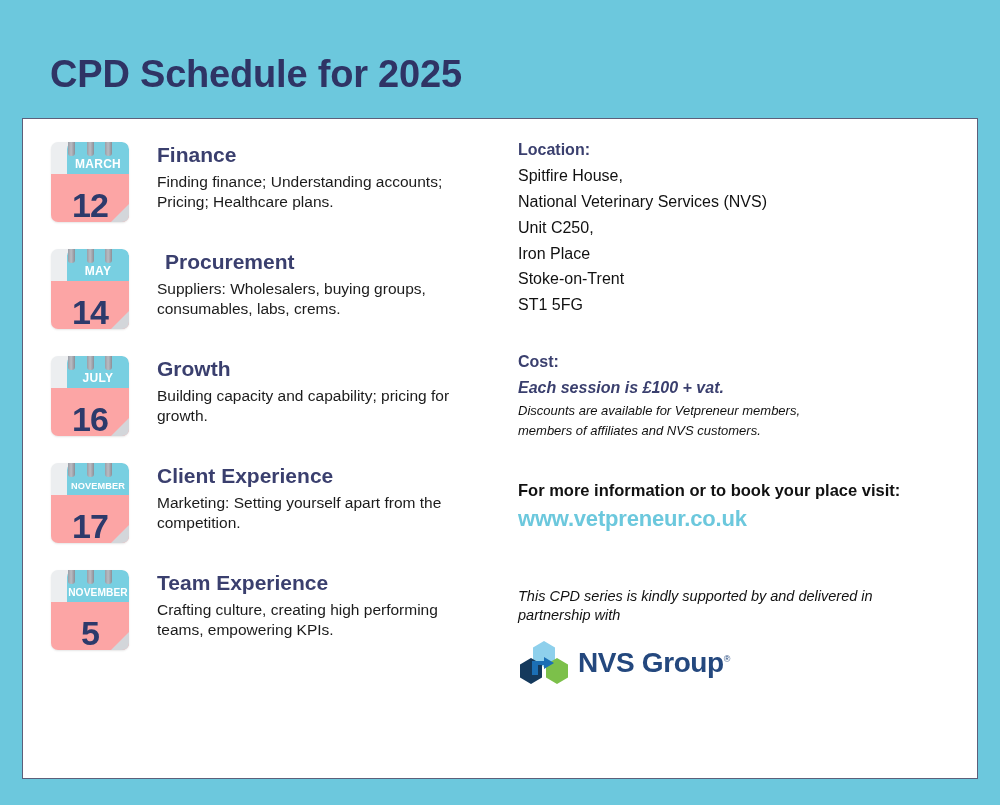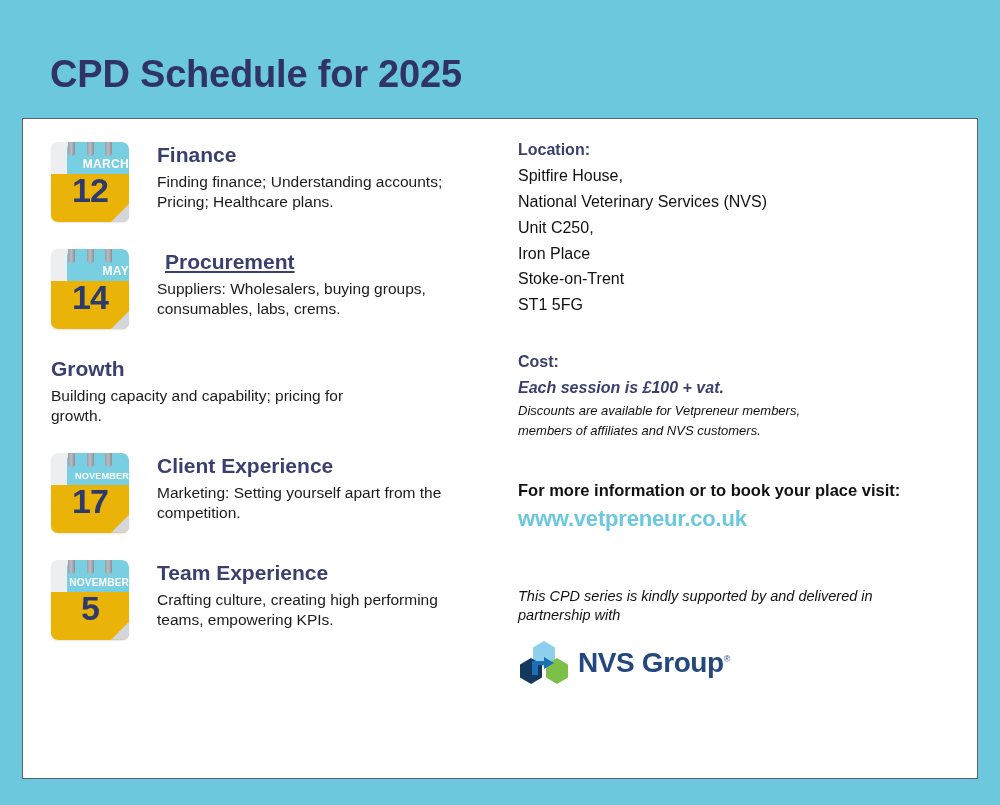--- a/index.html
+++ b/index.html
@@ -68,21 +68,21 @@
     color: #3a3f6e;
     line-height: 1.15;
     margin-bottom: 5px;
   }
   .session-desc {
     font-size: 15.5px;
     color: #1b1b1b;
     line-height: 1.28;
     max-width: 300px;
   }
-  .indent-1 { margin-left: 8px; text-decoration: underline; }
+  .indent-1 { margin-left: 8px; }
 
   
   .cal-wrap {
     width: 90px;
     min-width: 90px;
     margin-right: 16px;
     position: relative;
     padding-top: 9px;
   }
   .cal {
@@ -95,40 +95,40 @@
     overflow: hidden;
   }
   .cal-head {
     position: absolute;
     left: 16px; top: 0; right: 0;
     height: 32px;
     background: #78cfe1;
     border-radius: 7px 7px 0 0;
     display: flex;
     align-items: flex-end;
-    justify-content: flex-end;
+    justify-content: center;
     padding-bottom: 4px;
     box-sizing: border-box;
   }
   .cal-month {
     color: #ffffff;
     font-weight: bold;
     font-size: 12px;
     letter-spacing: 0.3px;
     line-height: 1;
     white-space: nowrap;
   }
   .cal-month.small { font-size: 9.2px; letter-spacing: 0.1px; }
   .cal-month.mid   { font-size: 10.2px; letter-spacing: 0.1px; }
   .cal-body {
     position: absolute;
     left: 0; right: 0; top: 32px; bottom: 0;
-    background: #eab308;
+    background: #fca5a5;
     display: flex;
-    align-items: flex-start;
+    align-items: flex-end;
     justify-content: center;
   }
   .cal-day {
     color: #2d3a6b;
     font-weight: bold;
     font-size: 34px;
     line-height: 1;
     letter-spacing: -1px;
     margin-top: -1px;
   }
@@ -279,20 +279,36 @@
           <div class="cal-fold"></div>
         </div>
       </div>
       <div class="session-text">
         <div class="session-title indent-1">Procurement</div>
         <div class="session-desc">Suppliers: Wholesalers, buying groups, consumables, labs, crems.</div>
       </div>
     </div>
 
     <div class="session">
+      <div class="cal-wrap">
+        <div class="cal">
+          <div class="cal-rings">
+            <div class="ring"></div>
+              <div class="ring"></div>
+              <div class="ring"></div>
+          </div>
+          <div class="cal-head">
+            <span class="cal-month">JULY</span>
+          </div>
+          <div class="cal-body">
+            <span class="cal-day">16</span>
+          </div>
+          <div class="cal-fold"></div>
+        </div>
+      </div>
       <div class="session-text">
         <div class="session-title">Growth</div>
         <div class="session-desc">Building capacity and capability; pricing for growth.</div>
       </div>
     </div>
 
     <div class="session">
       <div class="cal-wrap">
         <div class="cal">
           <div class="cal-rings">

